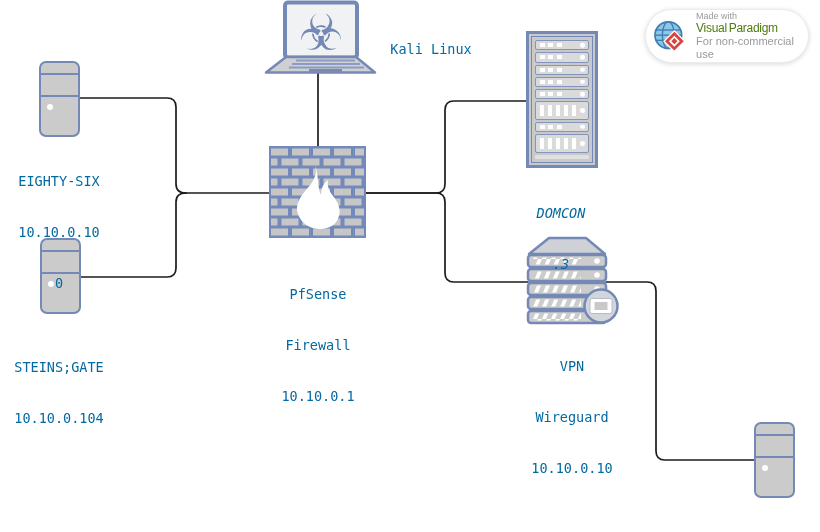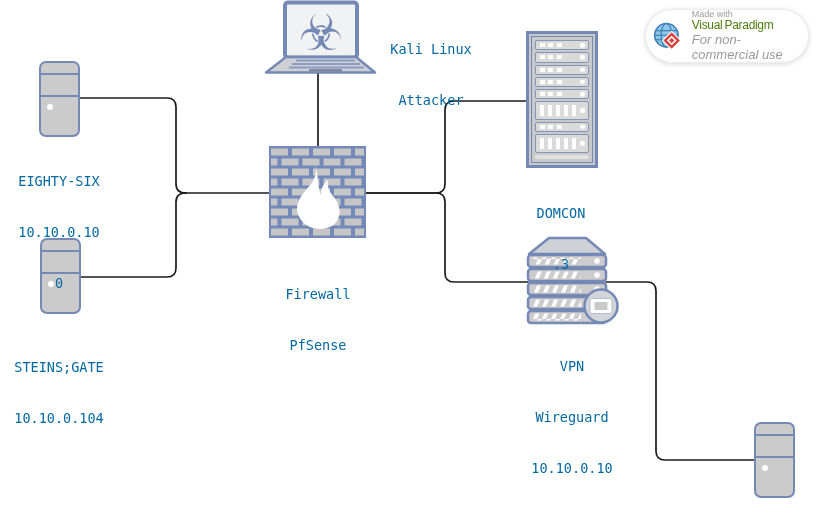--- a/index.html
+++ b/index.html
@@ -51,21 +51,21 @@
   
   .wm{position:absolute;left:645px;top:9px;width:164px;height:54px;
       background:#fff;border:1px solid #ececec;border-radius:27px;
       box-shadow:0 1px 5px rgba(0,0,0,.16);
       display:flex;align-items:center;padding:4px 10px 4px 6px;
       font-family:"Liberation Sans",sans-serif;}
   .wm-txt{display:flex;flex-direction:column;line-height:1.15;margin-left:8px;}
   .wm-made{font-size:9px;color:#9a9a9a;}
   .wm-brand{font-size:12px;font-weight:normal;color:#4d7c0f;letter-spacing:-.3px;}
   .wm-brand .p2{margin-left:2px;}
-  .wm-lic{font-size:13px;color:#9a9a9a;font-style:italic;}
+  .wm-lic{font-size:11px;color:#9a9a9a;}
 </style>
 </head>
 <body>
 
 <svg id="wires">
   <path d="M318,73 V146"></path>
   <path d="M80,98 H167 Q176,98 176,107 V184 Q176,193 186,193"></path>
   <path d="M79,277 H167 Q176,277 176,268 V202 Q176,193 186,193"></path>
   <path d="M186,193 H270"></path>
   <path d="M365,193 H436 Q445,193 445,184 V110 Q445,101 454,101 H526"></path>
@@ -206,40 +206,40 @@
   </g>
   <g>
     <circle cx="77" cy="71" r="16.5" fill="#d2d6db" stroke="#7489b5" stroke-width="2.5"></circle>
     <rect x="66" y="63.5" width="22" height="15" rx="2" fill="#ffffff" stroke="#b6bcc6" stroke-width="1"></rect>
     <rect x="70.5" y="67" width="13" height="8" fill="#c9c9c9"></rect>
   </g>
 </svg>
 
 <div class="label" style="left:361px;top:7px;">
   <div>Kali Linux</div>
-  <div>Attacker</div>
 </div>
 
 <div class="label" style="left:-11px;top:139px;">
   <div>EIGHTY-SIX</div>
   <div>10.10.0.10</div>
   <div>0</div>
 </div>
 
 <div class="label" style="left:-11px;top:325px;">
   <div>STEINS;GATE</div>
   <div>10.10.0.104</div>
 </div>
 
 <div class="label" style="left:248px;top:252px;">
+  <div>PfSense</div>
   <div>Firewall</div>
-  <div>PfSense</div>
-</div>
-
-<div class="label" style="left:491px;top:171px;">
+  <div>10.10.0.1</div>
+</div>
+
+<div class="label" style="left:491px;top:171px;font-style:italic;">
   <div>DOMCON</div>
   <div>.3</div>
 </div>
 
 <div class="label" style="left:502px;top:324px;">
   <div>VPN</div>
   <div>Wireguard</div>
   <div>10.10.0.10</div>
 </div>
 

